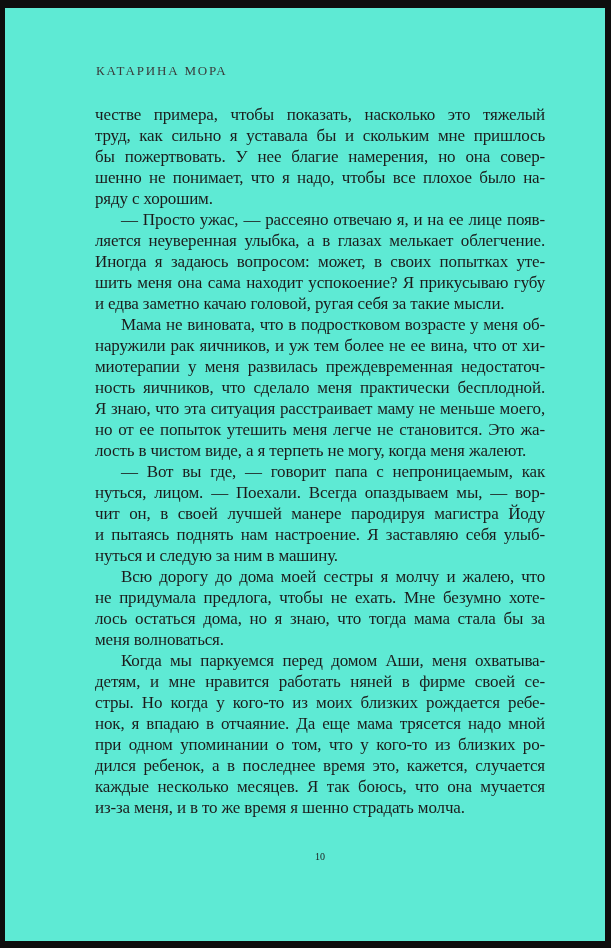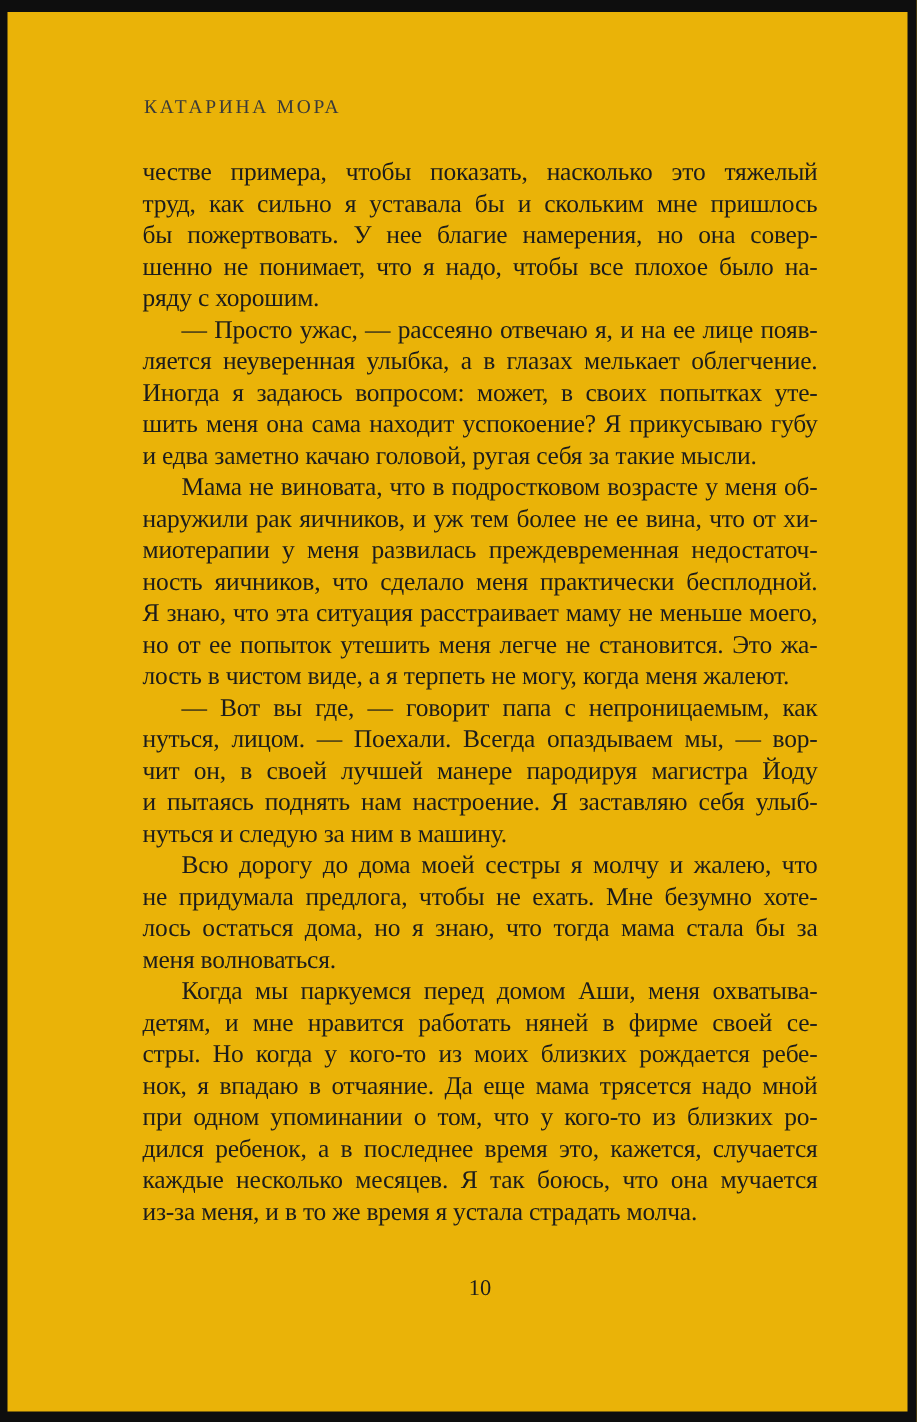--- a/index.html
+++ b/index.html
@@ -47,28 +47,28 @@
   }
   .line.indent {
     text-indent: 26px;
   }
   .page-number {
     position: absolute;
     left: 90px;
     top: 843px;
     width: 450px;
     text-align: center;
-    font-size: 15px;
+    font-size: 10px;
     color: #1c1c1c;
   }
 </style>
 </head>
 <body style="background: rgb(14, 14, 14);">
 
-<div class="page" style="background: #eab308;">
+<div class="page" style="background: #5eead4;">
   <div class="running-header" style="color: rgb(58, 58, 58);">КАТАРИНА МОРА</div>
 
   <div class="text-block" style="color: rgb(28, 28, 28);">
       <div class="line">честве примера, чтобы показать, насколько это тяжелый</div>
       <div class="line">труд, как сильно я уставала бы и скольким мне пришлось</div>
       <div class="line">бы пожертвовать. У нее благие намерения, но она совер-</div>
       <div class="line">шенно не понимает, что я надо, чтобы все плохое было на-</div>
       <div class="line last">ряду с хорошим.</div>
       <div class="line indent">— Просто ужас, — рассеяно отвечаю я, и на ее лице появ-</div>
       <div class="line">ляется неуверенная улыбка, а в глазах мелькает облегчение.</div>
@@ -91,17 +91,17 @@
       <div class="line">не придумала предлога, чтобы не ехать. Мне безумно хоте-</div>
       <div class="line">лось остаться дома, но я знаю, что тогда мама стала бы за</div>
       <div class="line last">меня волноваться.</div>
       <div class="line indent">Когда мы паркуемся перед домом Аши, меня охватыва-</div>
       <div class="line">детям, и мне нравится работать няней в фирме своей се-</div>
       <div class="line">стры. Но когда у кого-то из моих близких рождается ребе-</div>
       <div class="line">нок, я впадаю в отчаяние. Да еще мама трясется надо мной</div>
       <div class="line">при одном упоминании о том, что у кого-то из близких ро-</div>
       <div class="line">дился ребенок, а в последнее время это, кажется, случается</div>
       <div class="line">каждые несколько месяцев. Я так боюсь, что она мучается</div>
-      <div class="line last">из-за меня, и в то же время я устала страдать молча.</div>
+      <div class="line last">из-за меня, и в то же время я шенно страдать молча.</div>
     </div>
 
   <div class="page-number" style="color: rgb(28, 28, 28);">10</div>
 </div>
 
 </body></html>

